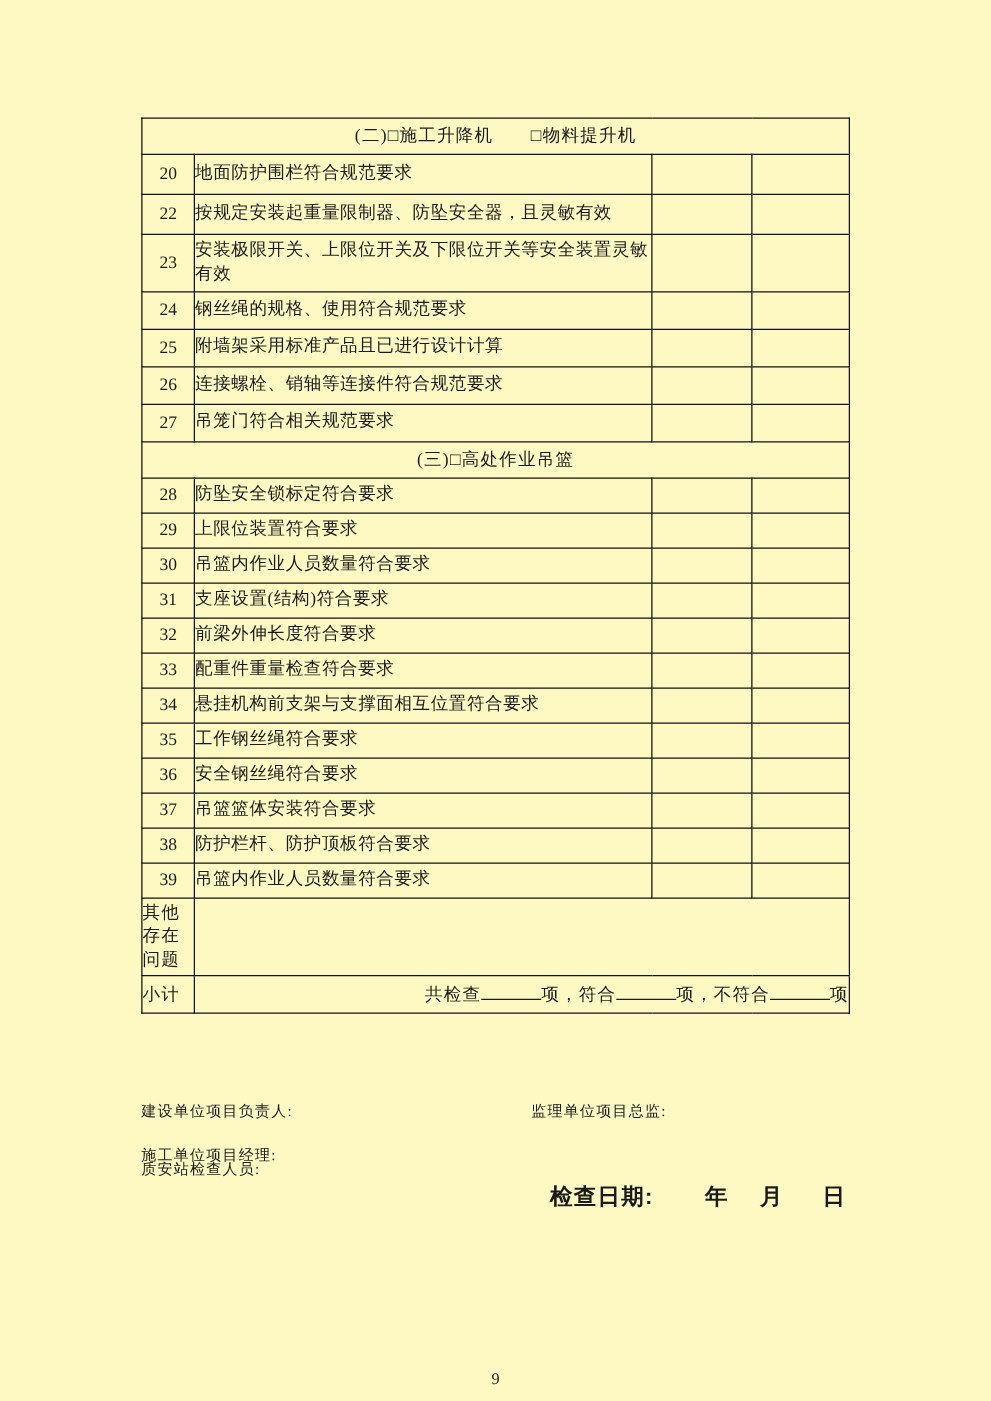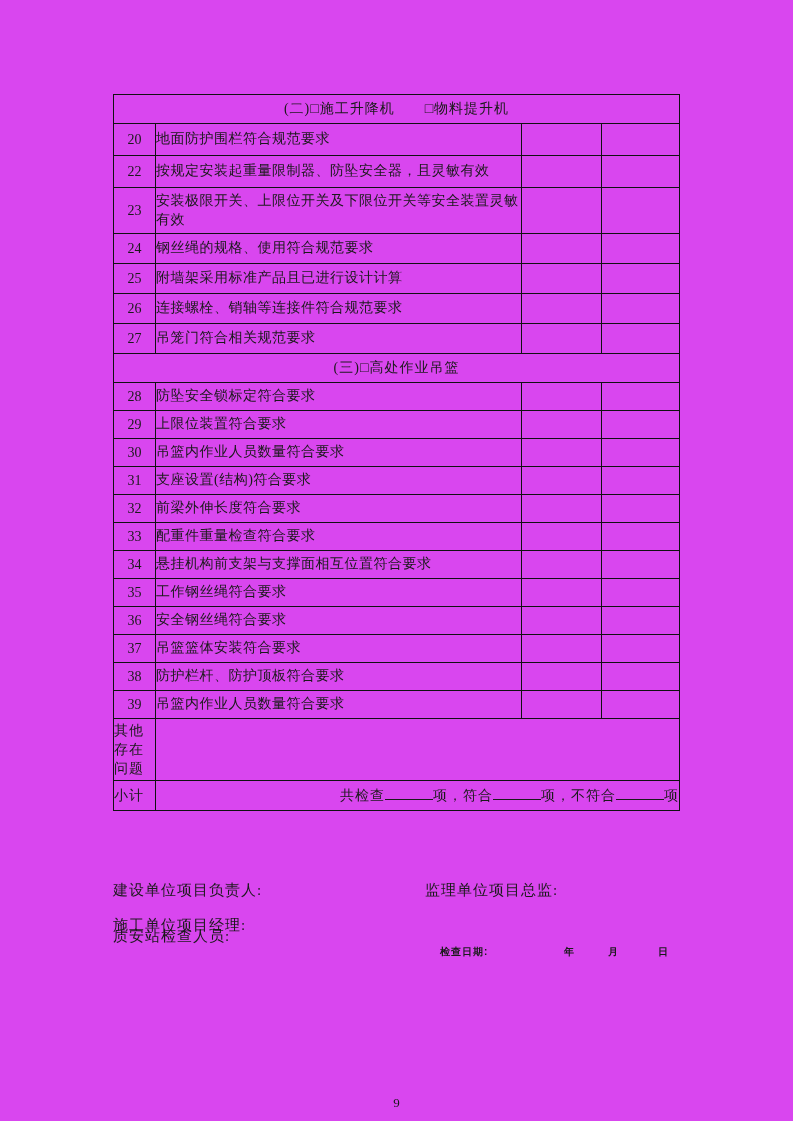--- a/index.html
+++ b/index.html
@@ -1,21 +1,21 @@
 <!DOCTYPE html>
 <html><head>
 <meta charset="utf-8">
 <style>
   * { margin:0; padding:0; box-sizing:border-box; }
   html,body { background:#e8e8e8; }
   body { font-family:"Liberation Serif","DejaVu Serif",serif; color:#1a1a1a; }
   .page {
     position:relative;
     width:793px; height:1121px;
-    background:#d946ef;
+    background:#fef9c3;
     margin:0 auto;
     overflow:hidden;
   }
   table.checklist {
     position:absolute; left:113px; top:94px;
     width:566px;
     border-collapse:collapse;
     table-layout:fixed;
   }
   table.checklist td {
@@ -43,28 +43,28 @@
   td.sublbl   { text-align:left; padding-left:4px; letter-spacing:1px; }
   td.subcontent { text-align:right; letter-spacing:1px; }
   .blank {
     display:inline-block;
     width:48px; height:1em;
     border-bottom:1px solid #1a1a1a;
     vertical-align:baseline;
   }
   .footer-line {
     position:absolute;
-    font-size:15px;
+    font-size:12px;
     letter-spacing:1px;
     white-space:nowrap;
   }
   .date-line {
     font-family:"Liberation Sans","DejaVu Sans",sans-serif;
     font-weight:bold;
-    font-size:10px;
+    font-size:18px;
   }
   .page-number {
     position:absolute;
     left:0; right:0; top:1095px;
     text-align:center;
     font-size:13px;
   }
 </style>
 </head>
 <body>

